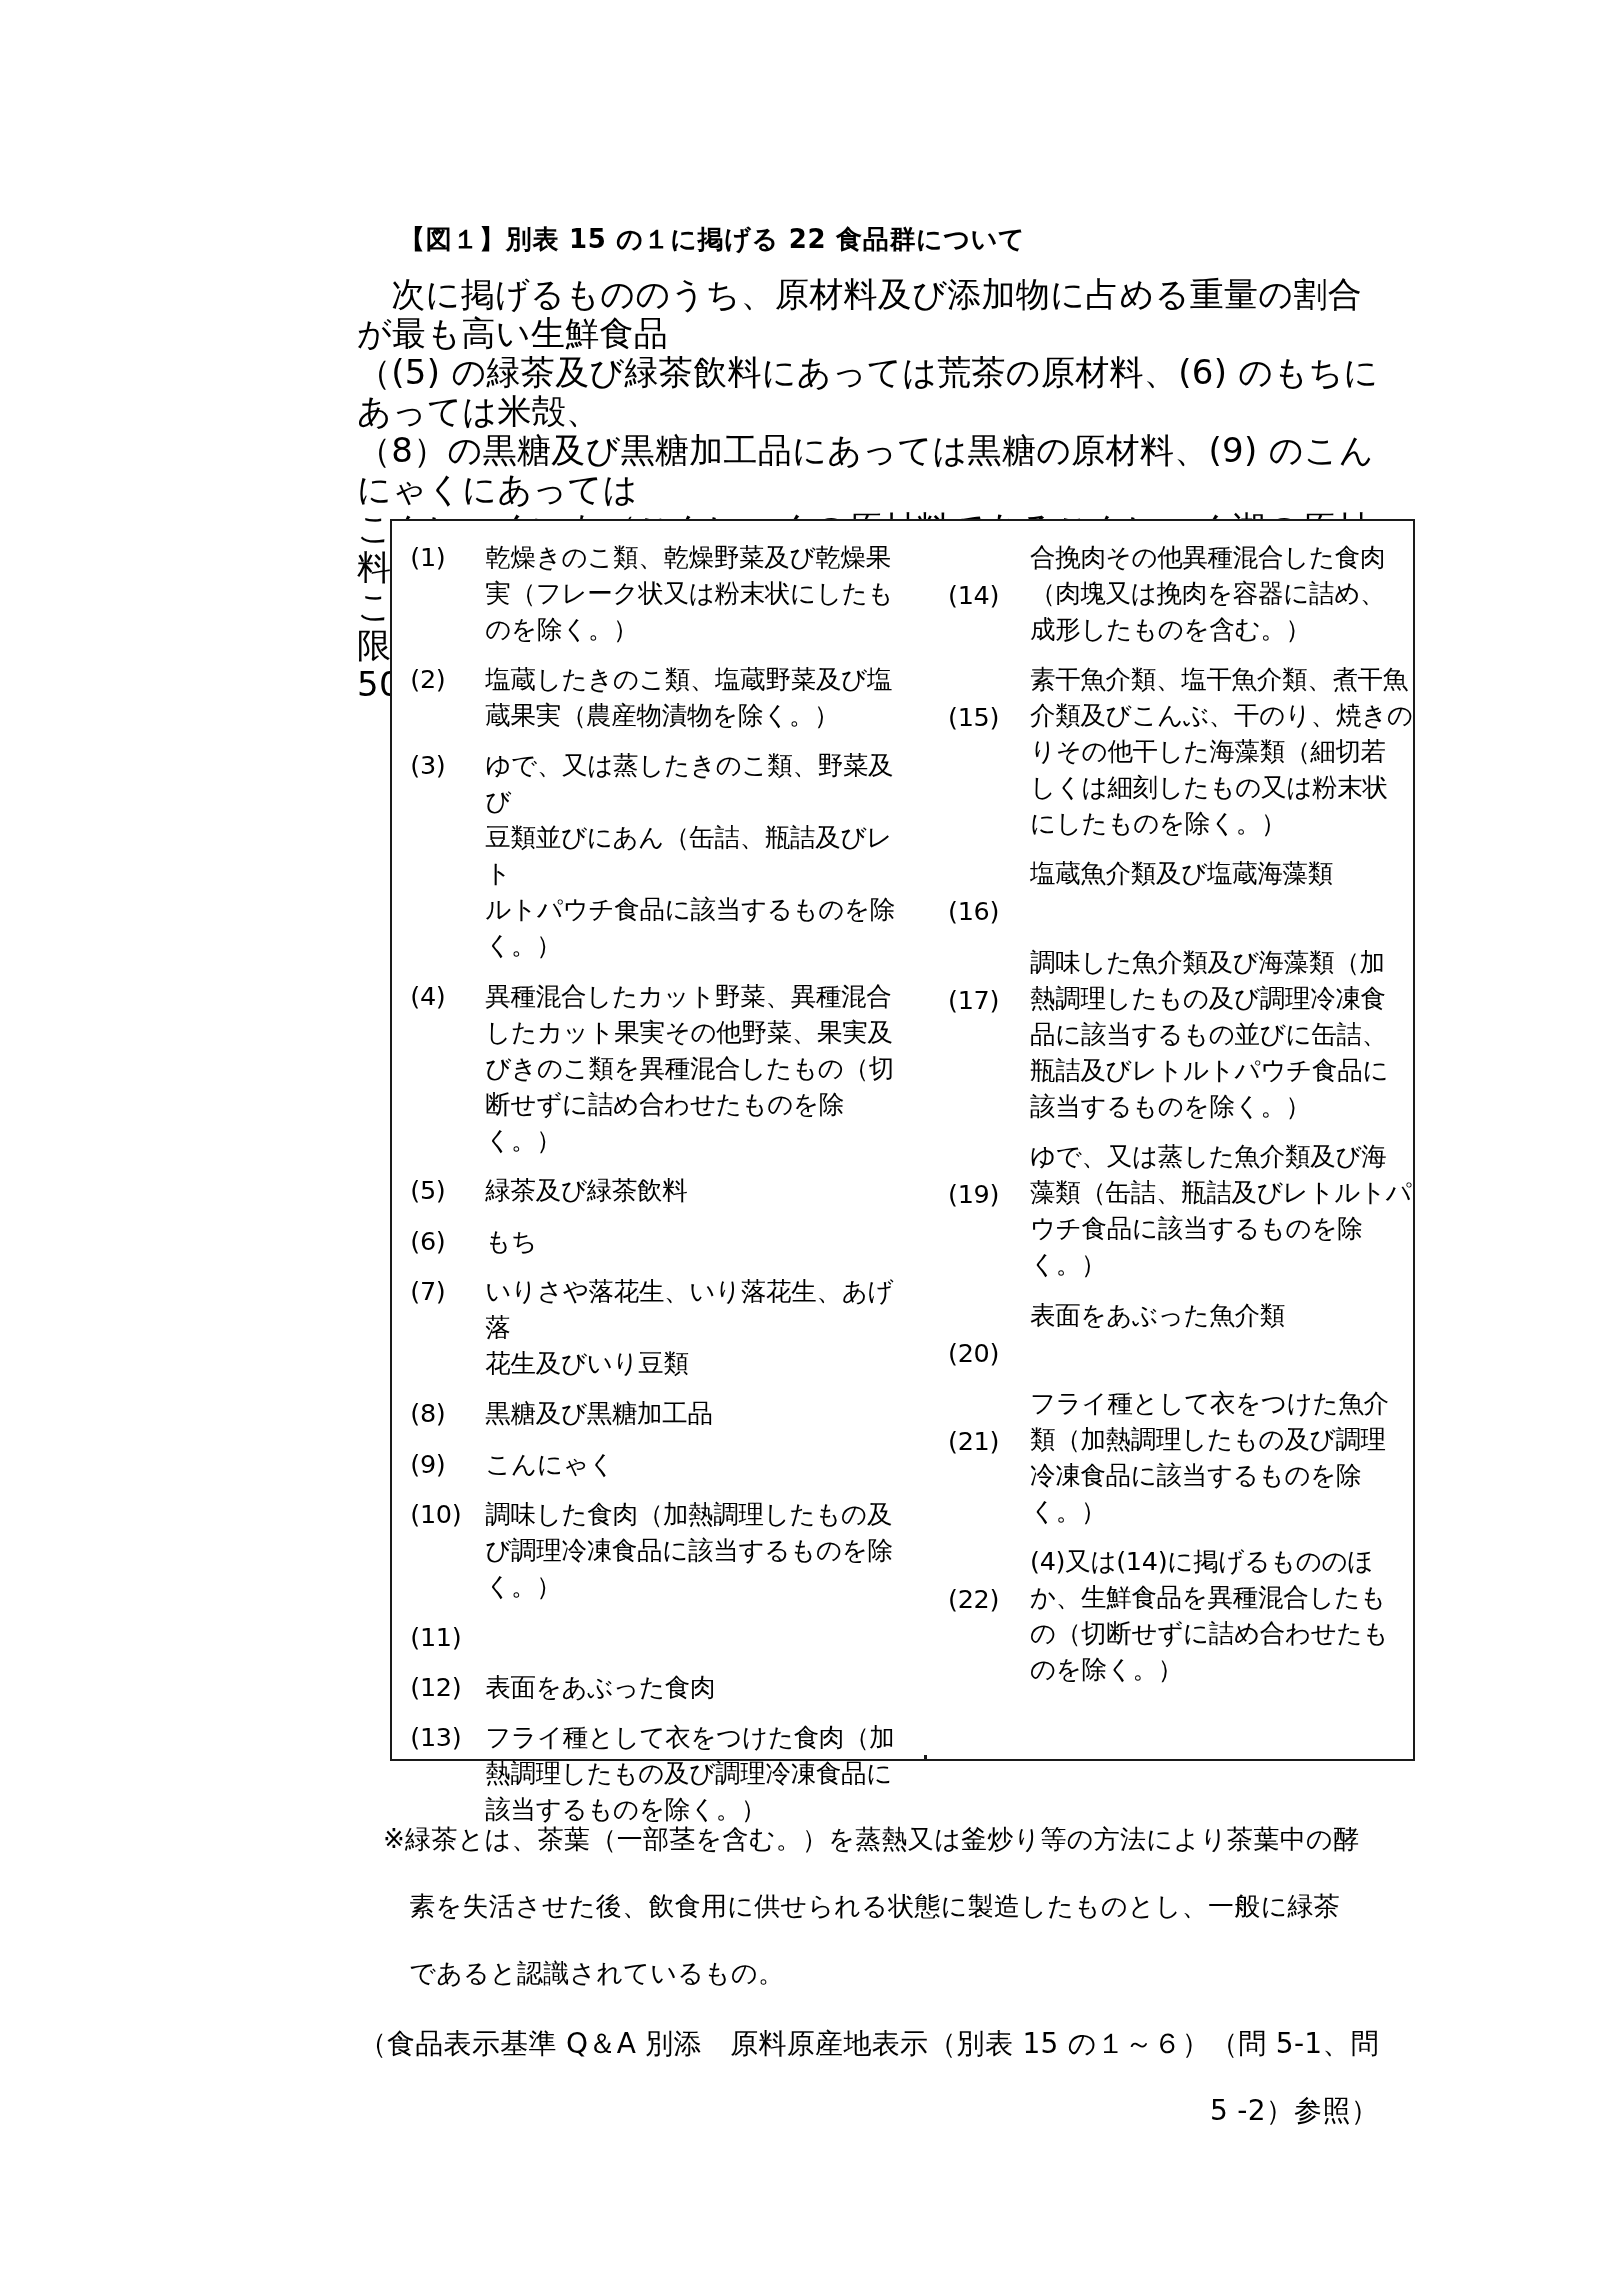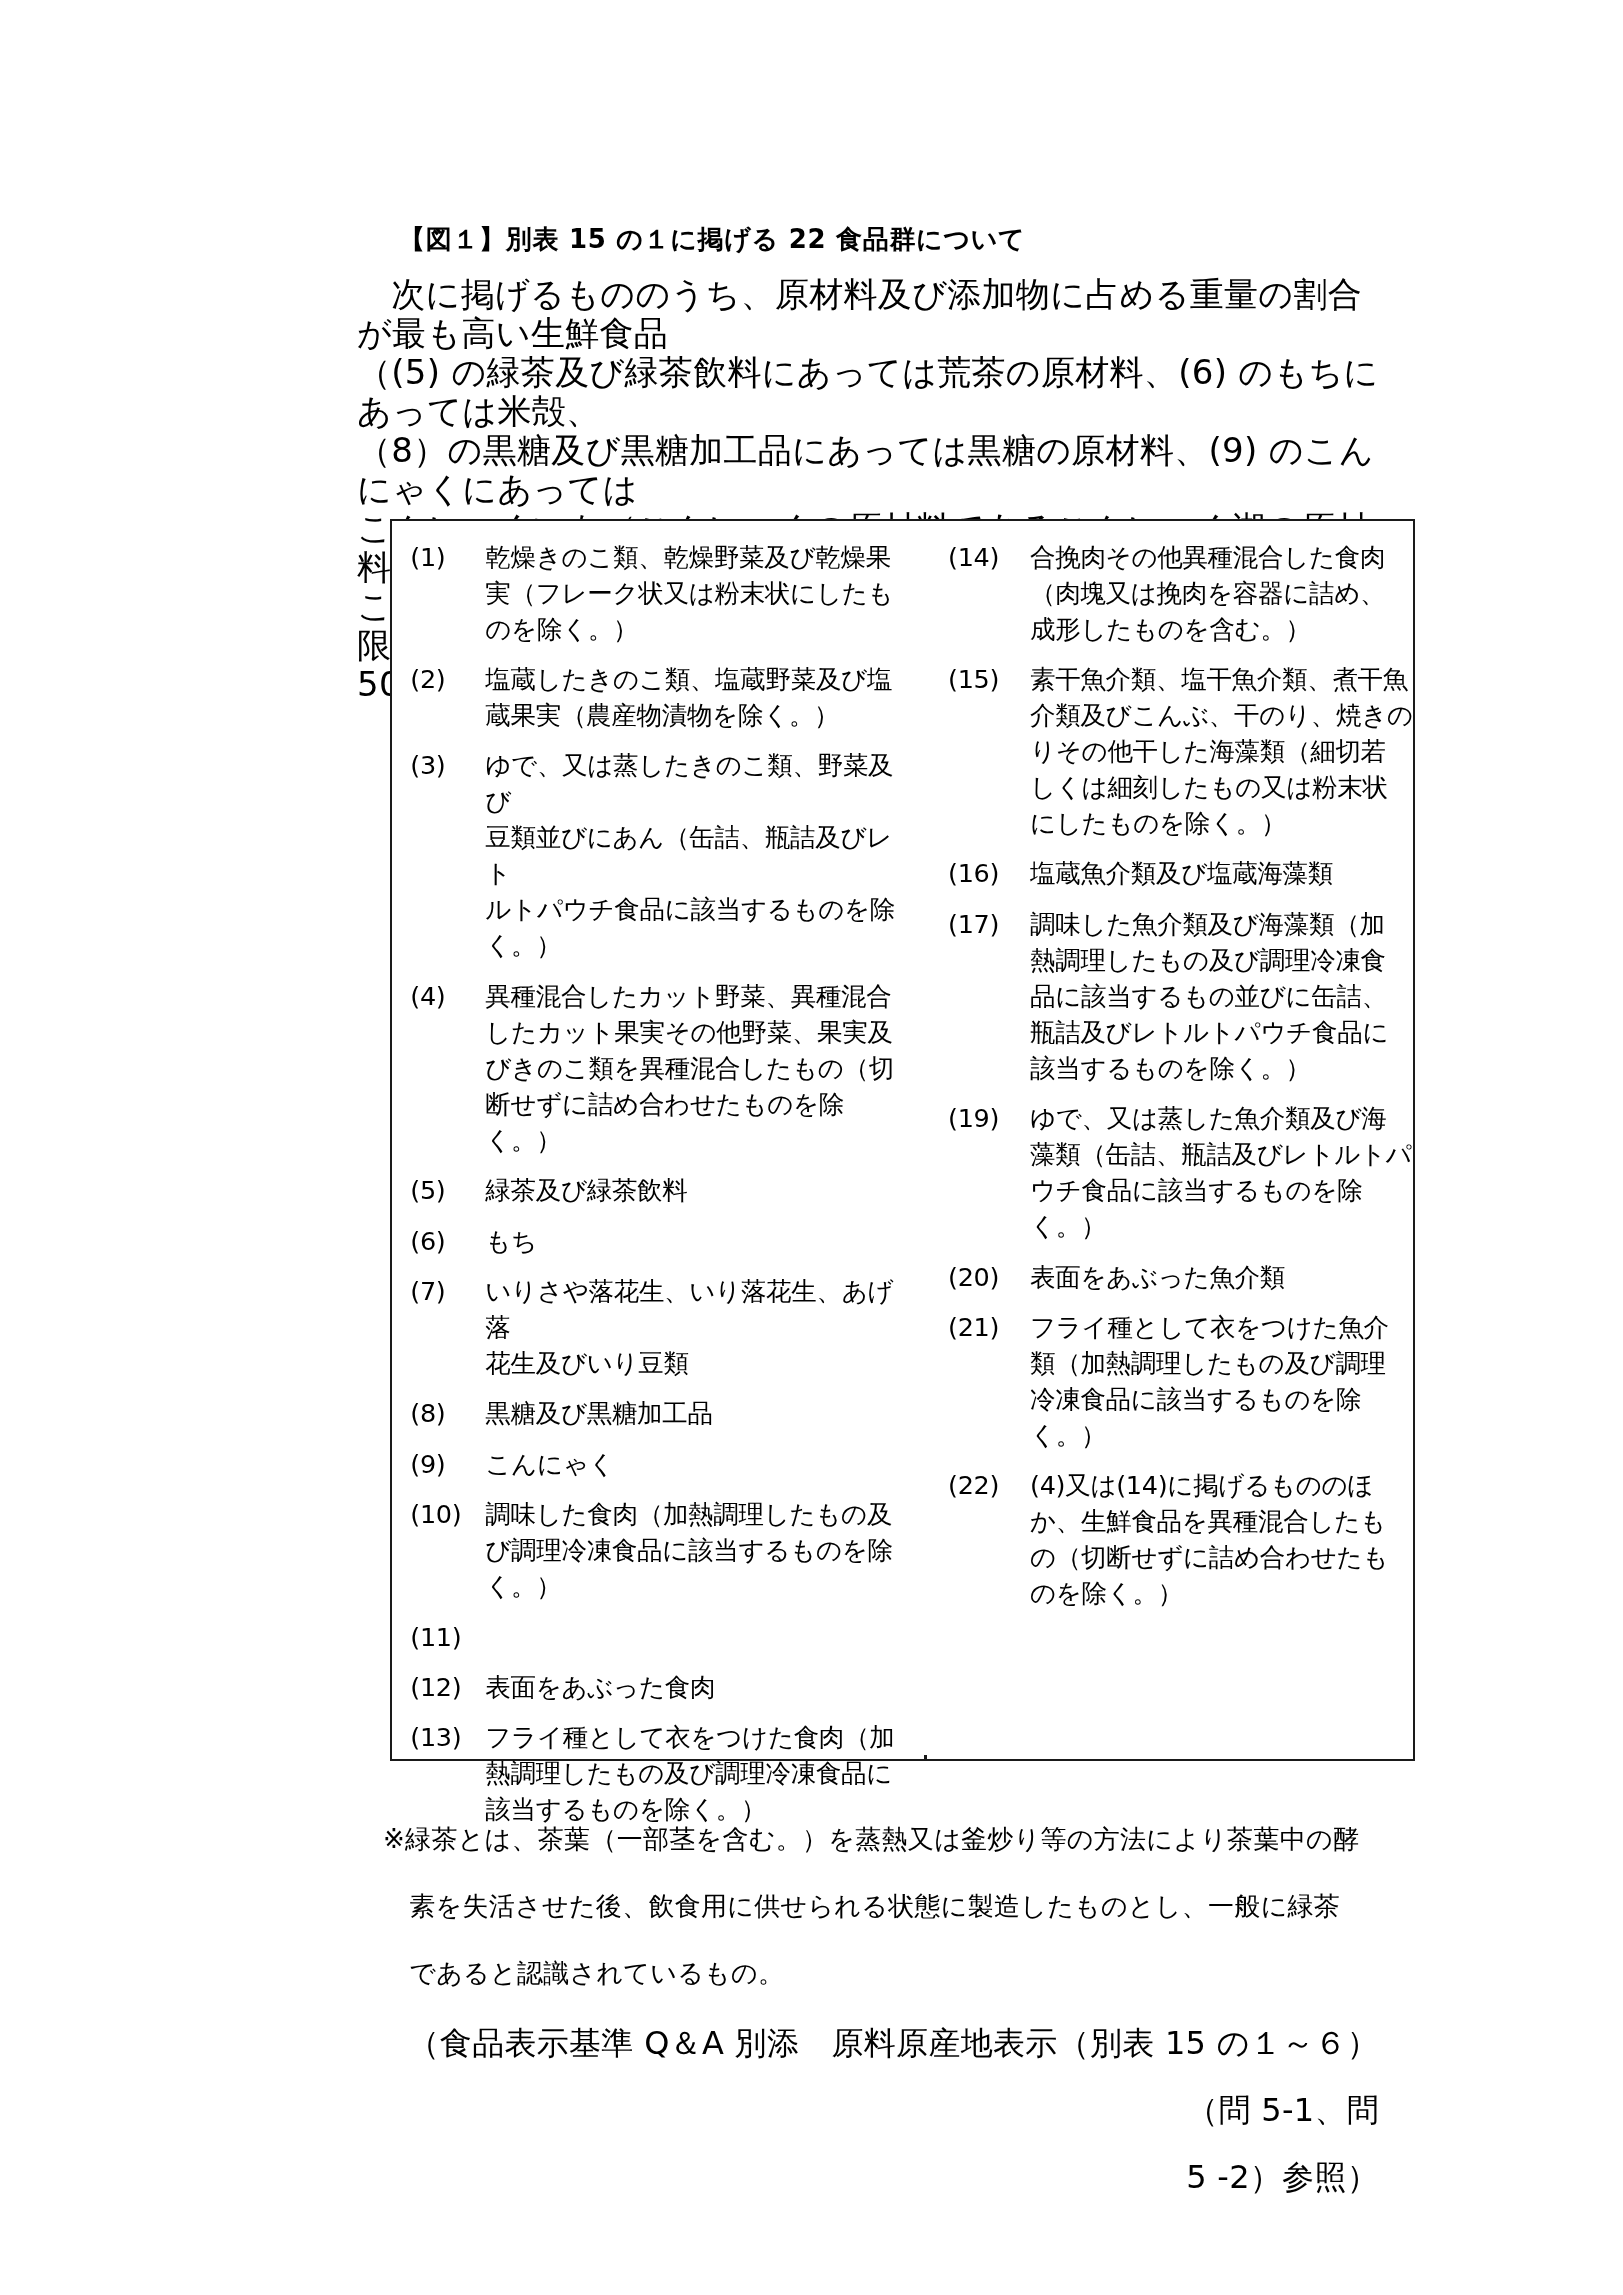--- a/index.html
+++ b/index.html
@@ -32,36 +32,36 @@
   .col{box-sizing:border-box;}
   .col-left{width:534px;padding:17.7px 0 0 18.3px;}
   .col-right{flex:1;padding:17.7px 0 0 30px;}
   .item{
     display:flex;align-items:flex-start;
     margin-bottom:14.4px;
     font-size:25.5px;line-height:36px;letter-spacing:-0.3px;
   }
   .item .num{flex:0 0 auto;}
   .col-left .num{width:75px;}
-  .col-right .num{width:82px;}
+  .col-right .num{width:82px;margin-top:38px;}
   .item .txt{white-space:pre-line;}
   .col-left .txt{width:428px;}
   .col-right .txt{width:383px;}
   .tick{
     position:absolute;left:532px;bottom:-2px;
     width:2.6px;height:6.5px;background:#1a1a1a;
   }
   .note{
     position:absolute;left:383px;top:1806px;width:1011px;
     font-size:26px;line-height:67px;
     white-space:pre-line;letter-spacing:0.3px;
   }
   .cite{
     position:absolute;left:357px;top:2010px;width:1022px;
-    font-size:32px;line-height:67px;
+    font-size:28px;line-height:67px;
     white-space:pre-line;text-align:right;letter-spacing:0.3px;
   }
 </style>
 </head>
 <body>
 
 <div class="page">
 
   <div class="title">【図１】別表 15 の１に掲げる 22 食品群について</div>
 

